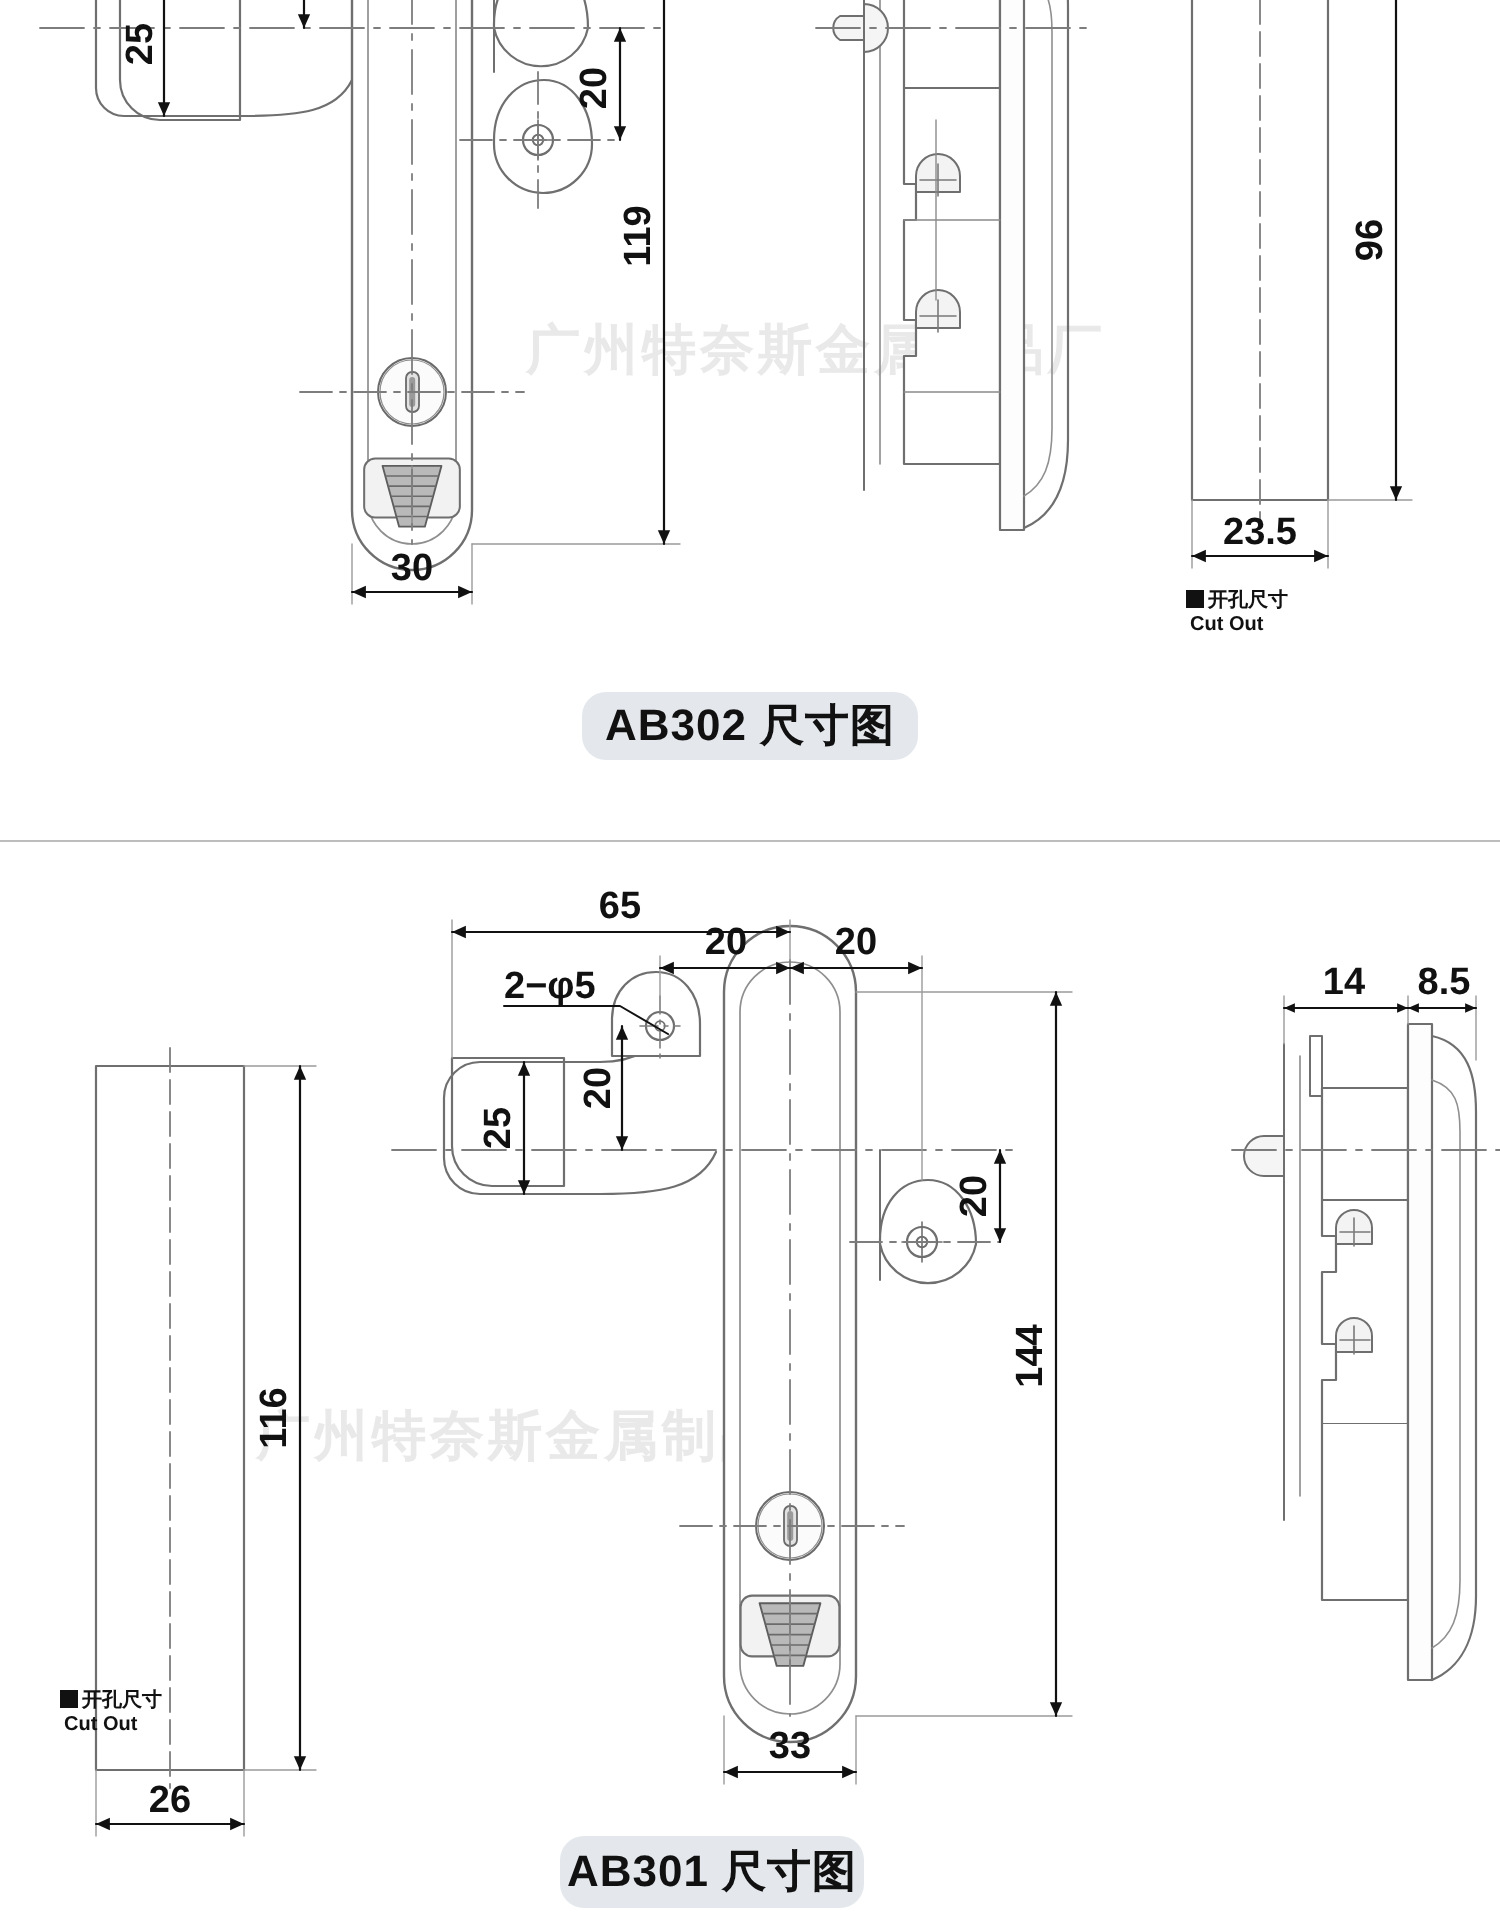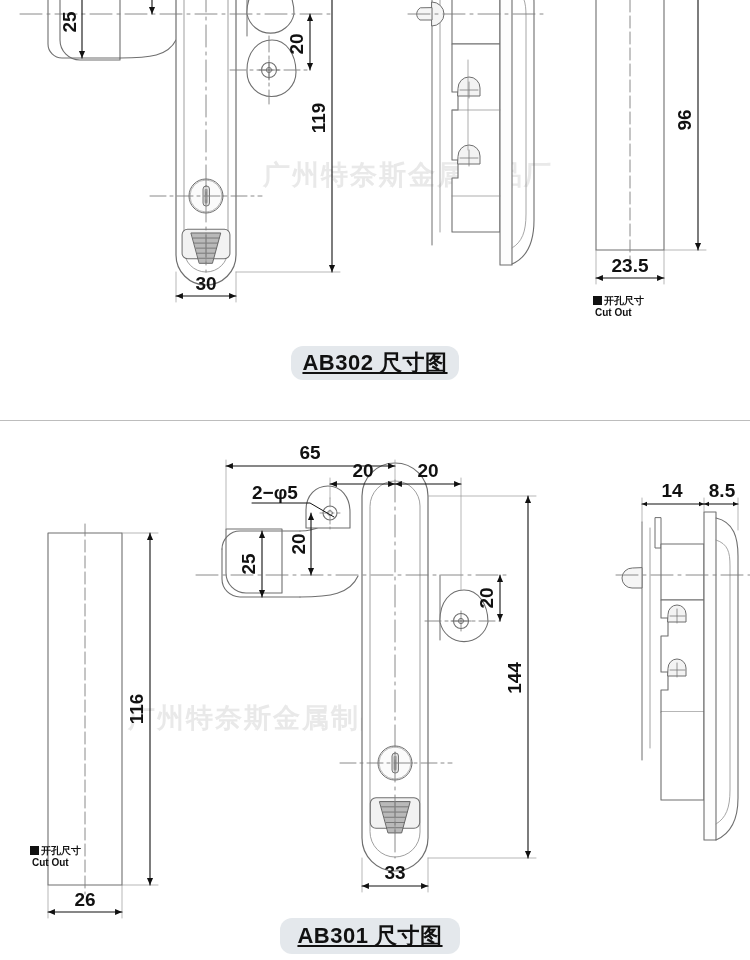--- a/index.html
+++ b/index.html
@@ -5,21 +5,20 @@
   html,body{margin:0;padding:0;background:#ffffff;}
   body{width:750px;height:960px;position:relative;overflow:hidden;
        font-family:"Liberation Sans",sans-serif;color:#111;}
   #stage{position:absolute;left:0;top:0;width:750px;height:960px;}
   svg.draw{position:absolute;left:0;top:0;width:750px;height:960px;overflow:visible;}
   .badge{
     position:absolute;background:#e4e8ec;border-radius:12px;
     display:flex;align-items:center;justify-content:center;
     font-size:22px;font-weight:bold;letter-spacing:.5px;color:#111;
     font-family:"Liberation Sans",sans-serif;
-    text-decoration:underline;
   }
   .cutlbl{position:absolute;font-size:10px;font-weight:bold;line-height:1.15;color:#111;}
   .cutlbl .sq{display:inline-block;width:9px;height:9px;background:#111;
               vertical-align:-1px;margin-right:2px;}
   .cutlbl .en{display:block;margin-left:2px;}
   .wm{position:absolute;font-size:27px;color:#e9e9e9;font-weight:bold;
       letter-spacing:2px;white-space:nowrap;
       font-family:"DejaVu Sans",sans-serif;user-select:none;}
   .divider{position:absolute;left:0;width:750px;height:1px;background:#bdbdbd;}
   .dimtxt{font-family:"Liberation Sans",sans-serif;font-weight:bold;fill:#111;}
@@ -325,17 +324,17 @@
 
   <div class="cutlbl" style="left:30px;top:845px;">
     <span class="sq"></span><span>开孔尺寸</span>
     <span class="en">Cut Out</span>
   </div>
 
   <div class="badge" style="left:291px;top:346px;width:168px;height:34px;">
     <span>AB302 尺寸图</span>
   </div>
 
-  <div class="badge" style="left:280px;top:918px;width:180px;height:36px;">
+  <div class="badge" style="left:280px;top:918px;width:152px;height:36px;">
     <span>AB301 尺寸图</span>
   </div>
 
 </div>
 
 </body></html>

